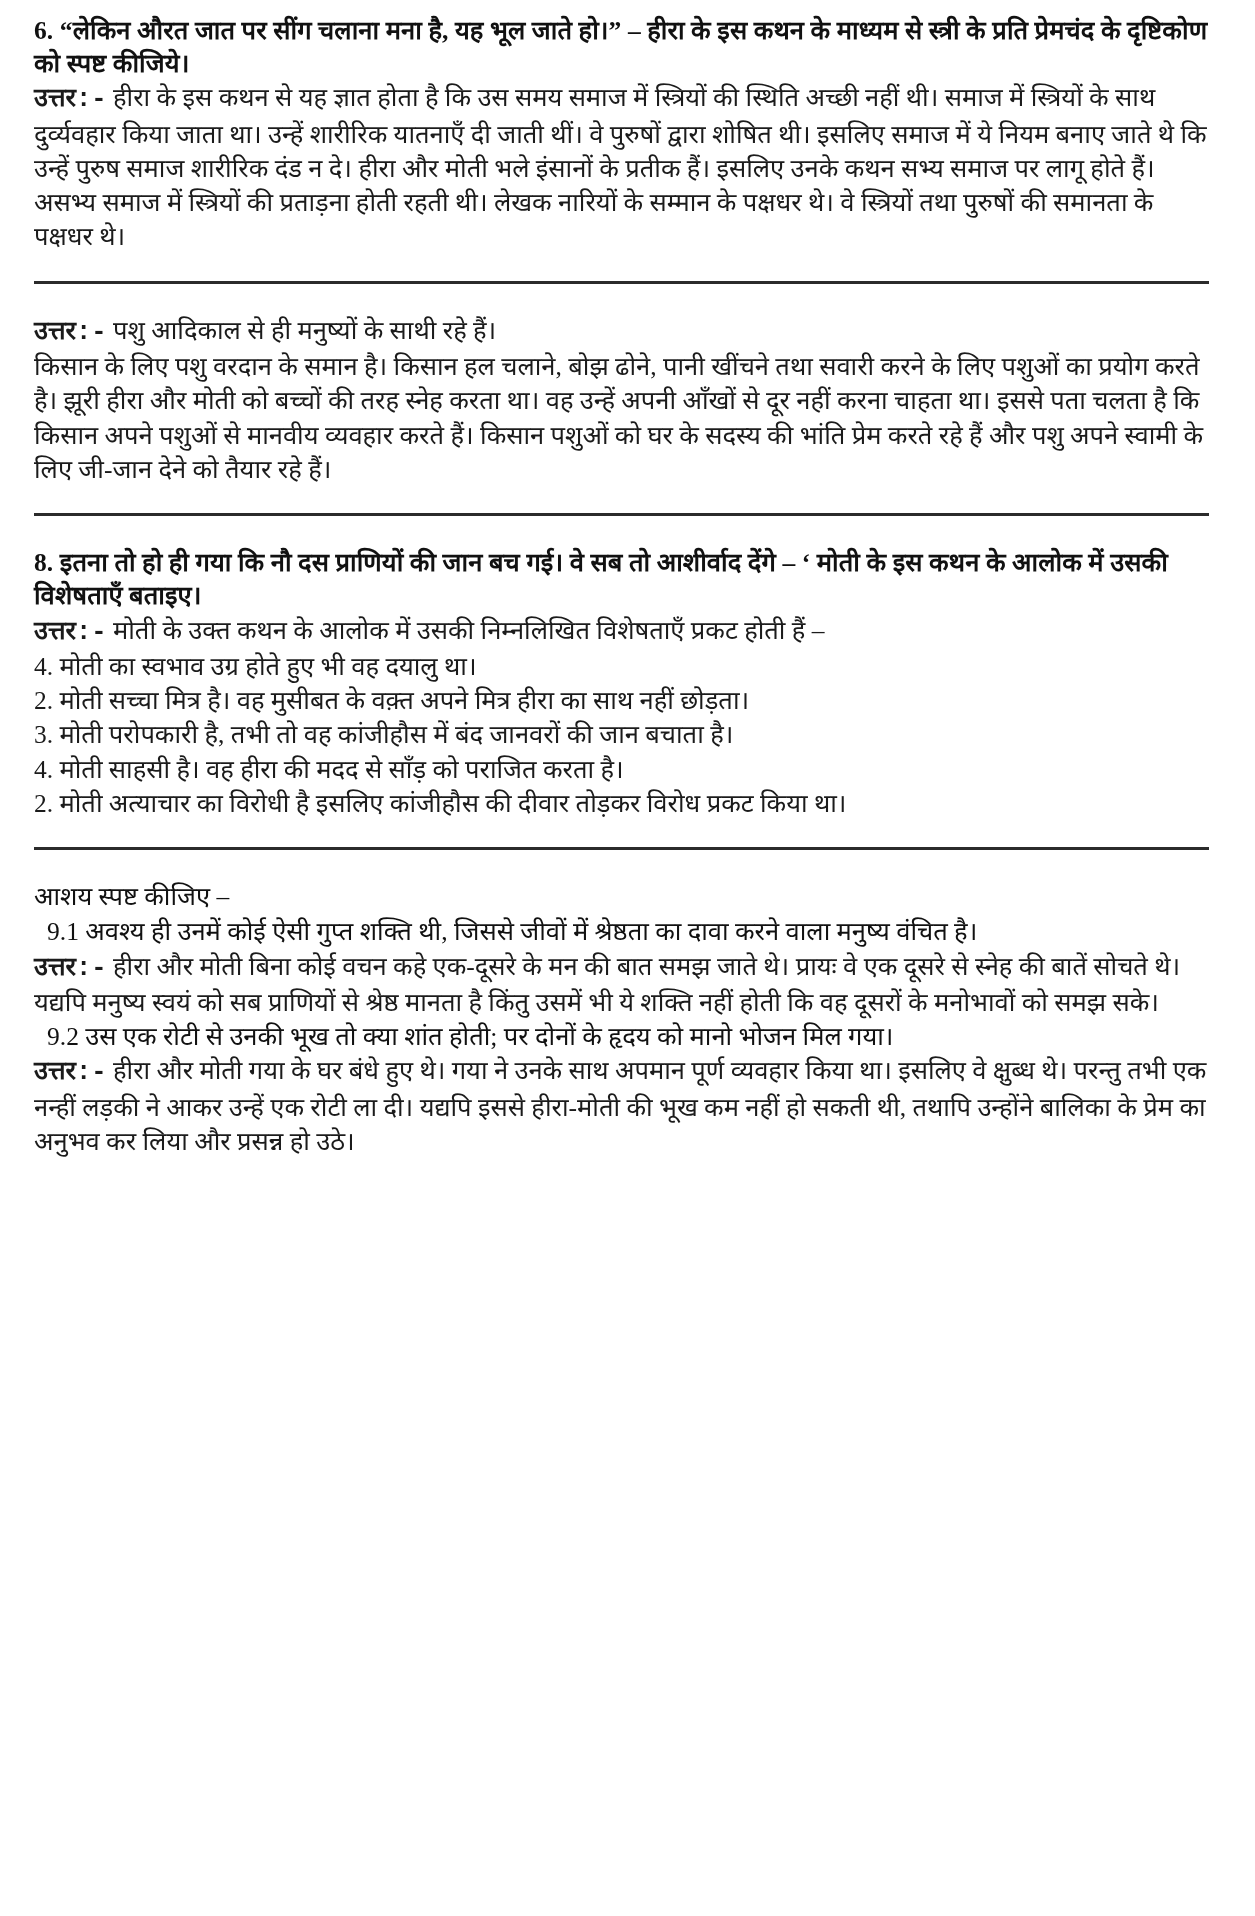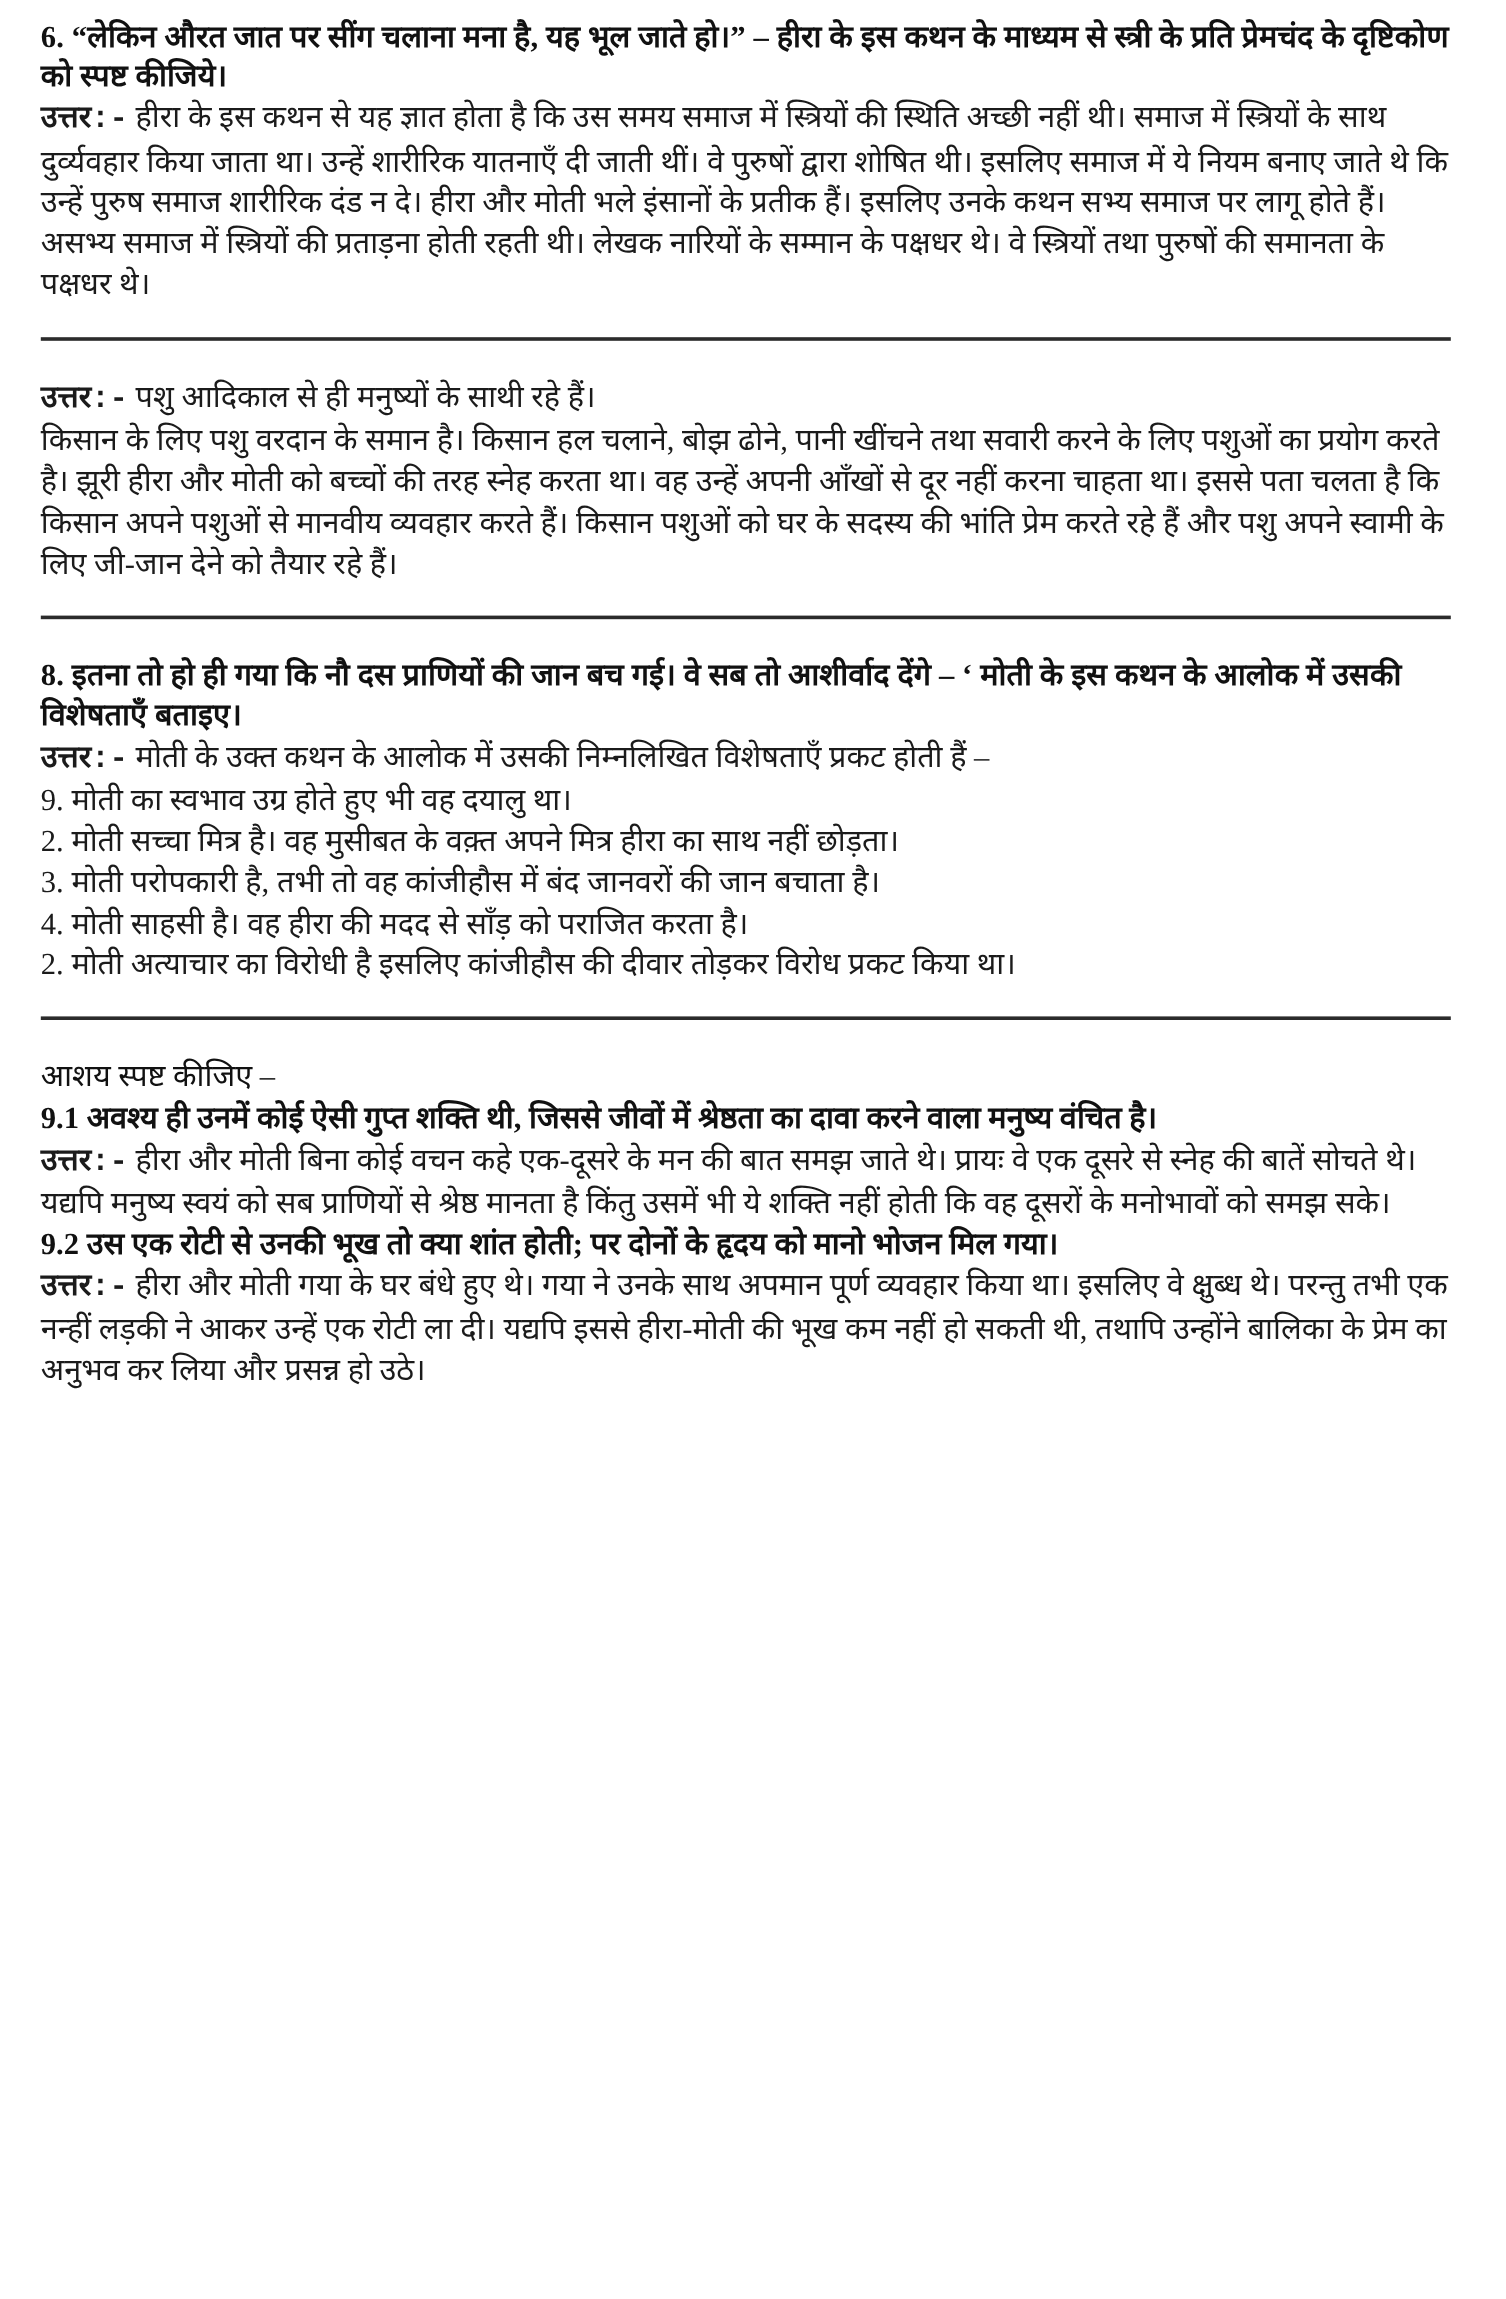--- a/index.html
+++ b/index.html
@@ -56,24 +56,24 @@
     width: 100%;
   }
   .section-head {
     font-weight: normal;
     font-size: 25.5px;
     line-height: 1.30;
     margin: 0 0 2px 0;
     color: #111;
   }
   .sub-q {
-    font-weight: bold;
+    font-weight: normal;
     font-size: 25.5px;
     line-height: 1.30;
-    margin: 0 0 1px 0;
+    margin: 0 0 1px 13px;
     color: #111;
   }
   .last-spacer { height: 10px; }
 </style>
 </head>
 <body>
 
 <div class="page">
 
   <div class="qa-block">
@@ -86,21 +86,21 @@
   <div class="qa-block">
     <p class="ans-para"><span class="ans-label">उत्तर:-</span><span> पशु आदिकाल से ही मनुष्यों के साथी रहे हैं।</span></p>
     <p class="ans-para">किसान के लिए पशु वरदान के समान है। किसान हल चलाने, बोझ ढोने, पानी खींचने तथा सवारी करने के लिए पशुओं का प्रयोग करते है। झूरी हीरा और मोती को बच्चों की तरह स्नेह करता था। वह उन्हें अपनी आँखों से दूर नहीं करना चाहता था। इससे पता चलता है कि किसान अपने पशुओं से मानवीय व्यवहार करते हैं। किसान पशुओं को घर के सदस्य की भांति प्रेम करते रहे हैं और पशु अपने स्वामी के लिए जी-जान देने को तैयार रहे हैं।</p>
   </div>
 
   <hr class="divider">
 
   <div class="qa-block">
     <p class="q-text">8. इतना तो हो ही गया कि नौ दस प्राणियों की जान बच गई। वे सब तो आशीर्वाद देंगे – ‘ मोती के इस कथन के आलोक में उसकी विशेषताएँ बताइए।</p>
     <p class="ans-para"><span class="ans-label">उत्तर:-</span><span> मोती के उक्त कथन के आलोक में उसकी निम्नलिखित विशेषताएँ प्रकट होती हैं –</span></p>
-    <p class="list-line">9. मोती का स्वभाव उग्र होते हुए भी वह दयालु था।</p>
+    <p class="list-line">4. मोती का स्वभाव उग्र होते हुए भी वह दयालु था।</p>
     <p class="list-line">2. मोती सच्चा मित्र है। वह मुसीबत के वक़्त अपने मित्र हीरा का साथ नहीं छोड़ता।</p>
     <p class="list-line">3. मोती परोपकारी है, तभी तो वह कांजीहौस में बंद जानवरों की जान बचाता है।</p>
     <p class="list-line">4. मोती साहसी है। वह हीरा की मदद से साँड़ को पराजित करता है।</p>
     <p class="list-line">2. मोती अत्याचार का विरोधी है इसलिए कांजीहौस की दीवार तोड़कर विरोध प्रकट किया था।</p>
   </div>
 
   <hr class="divider">
 
   <div class="qa-block">
     <p class="section-head">आशय स्पष्ट कीजिए –</p>

